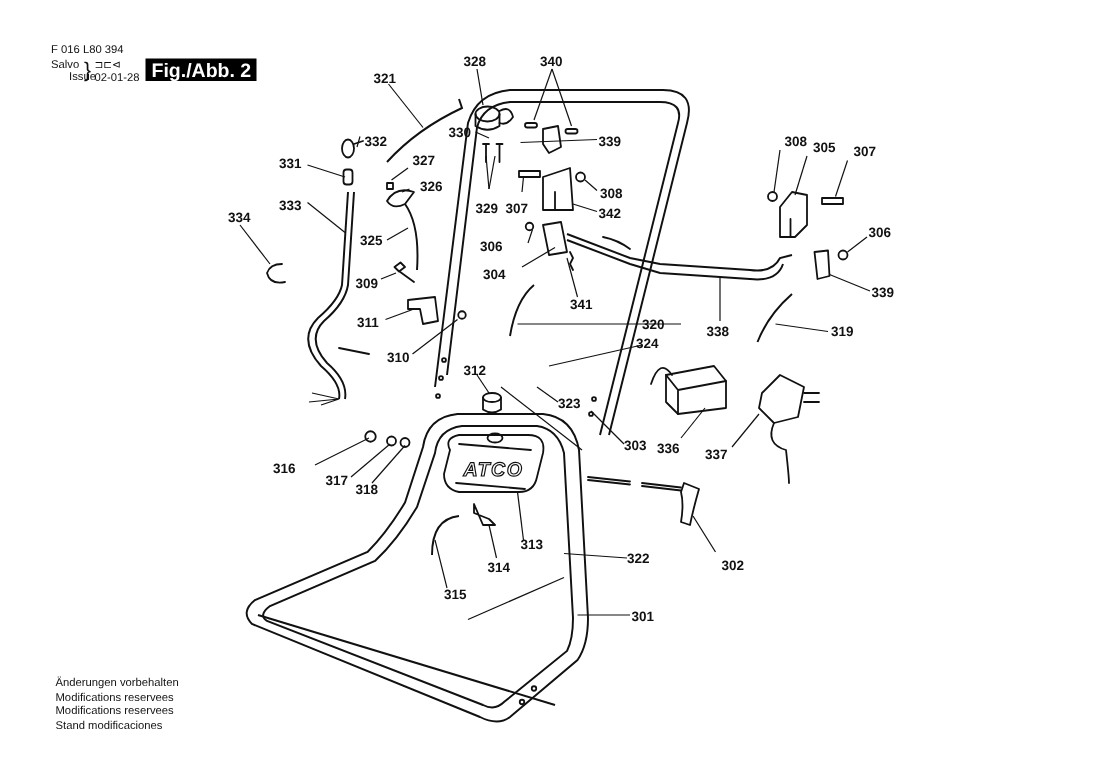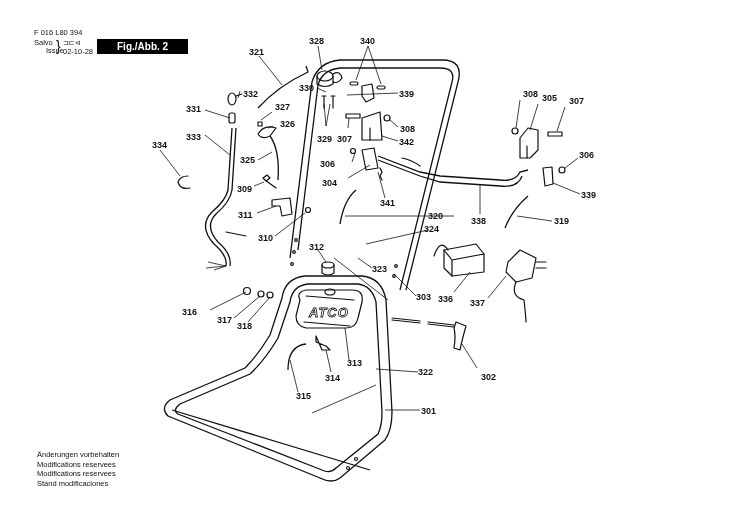--- a/index.html
+++ b/index.html
@@ -4,39 +4,39 @@
 <style>
   html, body { margin: 0; padding: 0; background: #ffffff; }
   body { width: 730px; height: 516px; position: relative; overflow: hidden; font-family: "Liberation Sans", sans-serif; color: #111; }
   .hdr { position: absolute; font-size: 7.5px; line-height: 8px; color: #111; }
   .hdr-code { left: 34px; top: 29px; }
   .hdr-stand { left: 34px; top: 39px; }
   .hdr-issue { left: 34px; top: 47px; margin-left: 12px; }
   .hdr-brace { position: absolute; left: 56px; top: 38px; font-size: 14px; line-height: 16px; }
   .hdr-symbol { position: absolute; left: 63px; top: 39px; font-size: 7px; }
   .hdr-date { position: absolute; left: 63px; top: 47px; font-size: 7.5px; }
-  .fig-badge { position: absolute; left: 97px; top: 39px; background: #000; color: #fff; font-weight: bold; font-size: 10px; padding: 1px 20px; line-height: 13px; }
+  .fig-badge { position: absolute; left: 97px; top: 39px; background: #000; color: #fff; font-weight: bold; font-size: 13px; padding: 1px 4px; line-height: 13px; }
   .footer { position: absolute; left: 37px; top: 450px; font-size: 7.5px; line-height: 9.5px; color: #111; }
   .footer div { white-space: nowrap; }
   svg.diagram { position: absolute; left: 0; top: 0; }
   svg .part { fill: none; stroke: #111; stroke-width: 1.2; stroke-linejoin: round; stroke-linecap: round; }
   svg .tube { fill: none; stroke: #111; stroke-width: 1.3; }
   svg .lead { stroke: #111; stroke-width: 0.8; fill: none; }
   svg .lbl { font-family: "Liberation Sans", sans-serif; font-size: 9px; font-weight: bold; fill: #111; }
   svg .brand { font-family: "Liberation Sans", sans-serif; font-size: 13px; font-style: italic; font-weight: bold; fill: none; stroke: #111; stroke-width: 0.8; letter-spacing: 1px; }
 </style>
 </head>
 <body>
 
 <div class="hdr hdr-code">F 016 L80 394</div>
 <div class="hdr hdr-stand">Salvo</div>
 <div class="hdr hdr-issue">Issue</div>
 <div class="hdr-brace">}</div>
 <div class="hdr-symbol">⊐⊏⊲</div>
-<div class="hdr-date">02-10-28</div>
+<div class="hdr-date">02-01-28</div>
 <div class="fig-badge">Fig./Abb. 2</div>
 
 <svg class="diagram" width="730" height="516" viewBox="0 0 730 516">
 
   <g>
     <path class="tube" d="M298,250 L318,85 Q322,70 340,68 L440,68 Q456,68 452,82 L400,290"></path>
     <path class="tube" d="M290,258 L312,82 Q318,62 340,60 L442,60 Q464,60 458,82 L406,290"></path>
     <circle class="part" cx="296" cy="240" r="1.3"></circle>
     <circle class="part" cx="294" cy="252" r="1.3"></circle>
     <circle class="part" cx="292" cy="264" r="1.3"></circle>

